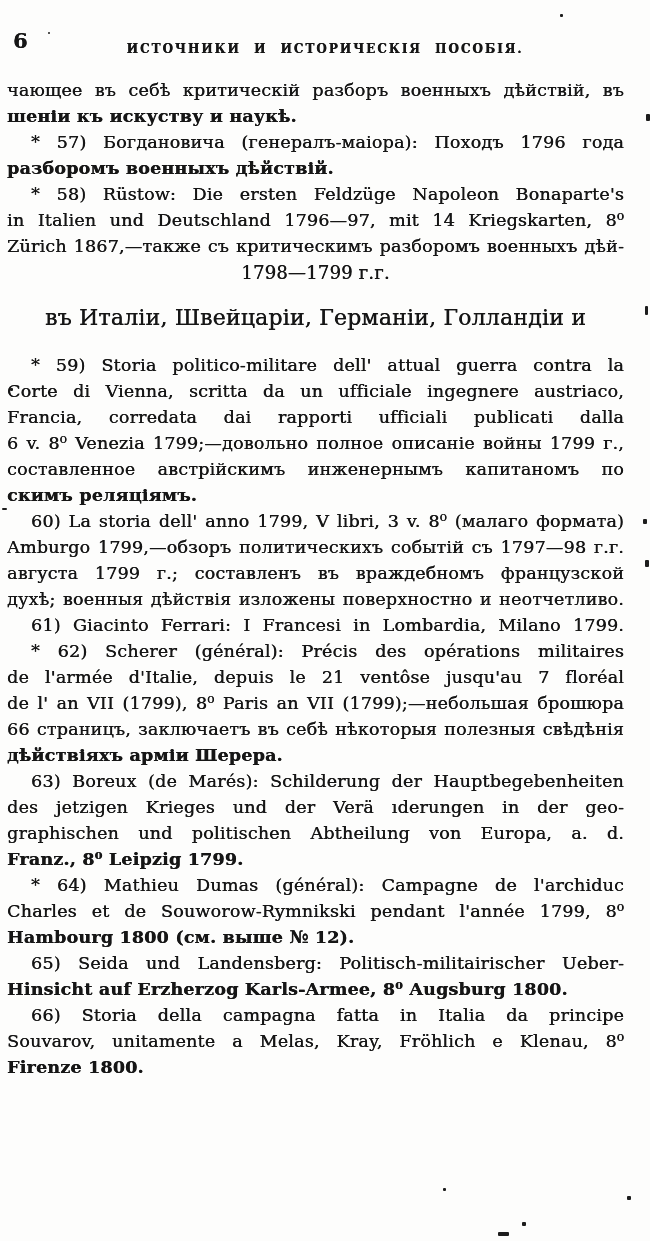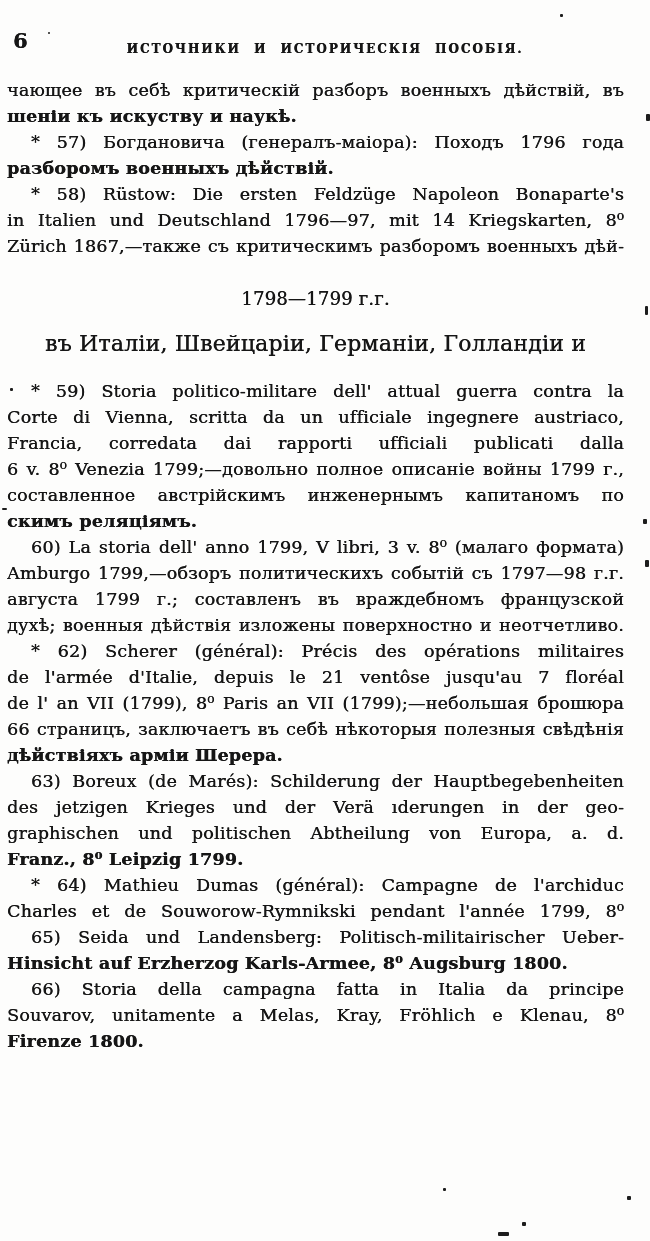--- a/index.html
+++ b/index.html
@@ -37,21 +37,21 @@
     text-align:justify;
     -moz-text-align-last:justify;
     text-align-last:justify;
     white-space:normal;
   }
   .s-first { text-indent:24px; }
   .s-mid   { }
   .s-last  { text-align:left; -moz-text-align-last:left; text-align-last:left;font-weight:bold; }
   .s-heading {
     text-align:center; -moz-text-align-last:center; text-align-last:center;
-    margin-top:26px; font-size:18px;
+    margin-top:0; font-size:18px;
   }
   .s-subheading {
     text-align:center; -moz-text-align-last:center; text-align-last:center;
     margin-top:19px; margin-bottom:22px; font-size:22px;
   }
   .speck { position:absolute; background:#1d1d1d; border-radius:1px; }
 </style>
 </head>
 <body>
 
@@ -75,31 +75,33 @@
       <div class="ln s-first">* 59) Storia politico-militare dell' attual guerra contra la</div>
       <div class="ln s-mid">Corte di Vienna, scritta da un ufficiale ingegnere austriaco,</div>
       <div class="ln s-mid">Francia, corredata dai rapporti ufficiali publicati dalla</div>
       <div class="ln s-mid">6 v. 8⁰ Venezia 1799;—довольно полное описаніе войны 1799 г.,</div>
       <div class="ln s-mid">составленное австрійскимъ инженернымъ капитаномъ по австрій-</div>
       <div class="ln s-last">скимъ реляціямъ.</div>
       <div class="ln s-first">60) La storia dell' anno 1799, V libri, 3 v. 8⁰ (малаго формата)</div>
       <div class="ln s-mid">Amburgo 1799,—обзоръ политическихъ событій съ 1797—98 г.г. до</div>
       <div class="ln s-mid">августа 1799 г.; составленъ въ враждебномъ французской республикѣ</div>
       <div class="ln s-mid">духѣ; военныя дѣйствія изложены поверхностно и неотчетливо.</div>
+      <div class="ln s-first">61) Giacinto Ferrari: I Francesi in Lombardia, Milano 1799.</div>
       <div class="ln s-first">* 62) Scherer (général): Précis des opérations militaires</div>
       <div class="ln s-mid">de l'armée d'Italie, depuis le 21 ventôse jusqu'au 7 floréal</div>
       <div class="ln s-mid">de l' an VII (1799), 8⁰ Paris an VII (1799);—небольшая брошюра въ</div>
       <div class="ln s-mid">66 страницъ, заключаетъ въ себѣ нѣкоторыя полезныя свѣдѣнія о</div>
       <div class="ln s-last">дѣйствіяхъ арміи Шерера.</div>
       <div class="ln s-first">63) Boreux (de Marés): Schilderung der Hauptbegebenheiten</div>
       <div class="ln s-mid">des jetzigen Krieges und der Verä ıderungen in der geo-</div>
       <div class="ln s-mid">graphischen und politischen Abtheilung von Europa, a. d.</div>
       <div class="ln s-last">Franz., 8⁰ Leipzig 1799.</div>
       <div class="ln s-first">* 64) Mathieu Dumas (général): Campagne de l'archiduc</div>
       <div class="ln s-mid">Charles et de Souworow-Rymnikski pendant l'année 1799, 8⁰</div>
+      <div class="ln s-last">Hambourg 1800 (см. выше № 12).</div>
       <div class="ln s-first">65) Seida und Landensberg: Politisch-militairischer Ueber-</div>
       <div class="ln s-last">Hinsicht auf Erzherzog Karls-Armee, 8⁰ Augsburg 1800.</div>
       <div class="ln s-first">66) Storia della campagna fatta in Italia da principe</div>
       <div class="ln s-mid">Souvarov, unitamente a Melas, Kray, Fröhlich e Klenau, 8⁰</div>
       <div class="ln s-last">Firenze 1800.</div>
     </div>
 
   <div class="speck" style="left:560px;top:14px;width:3px;height:3px"></div>
   <div class="speck" style="left:48px;top:32px;width:2px;height:2px"></div>
   <div class="speck" style="left:10px;top:388px;width:3px;height:3px"></div>

